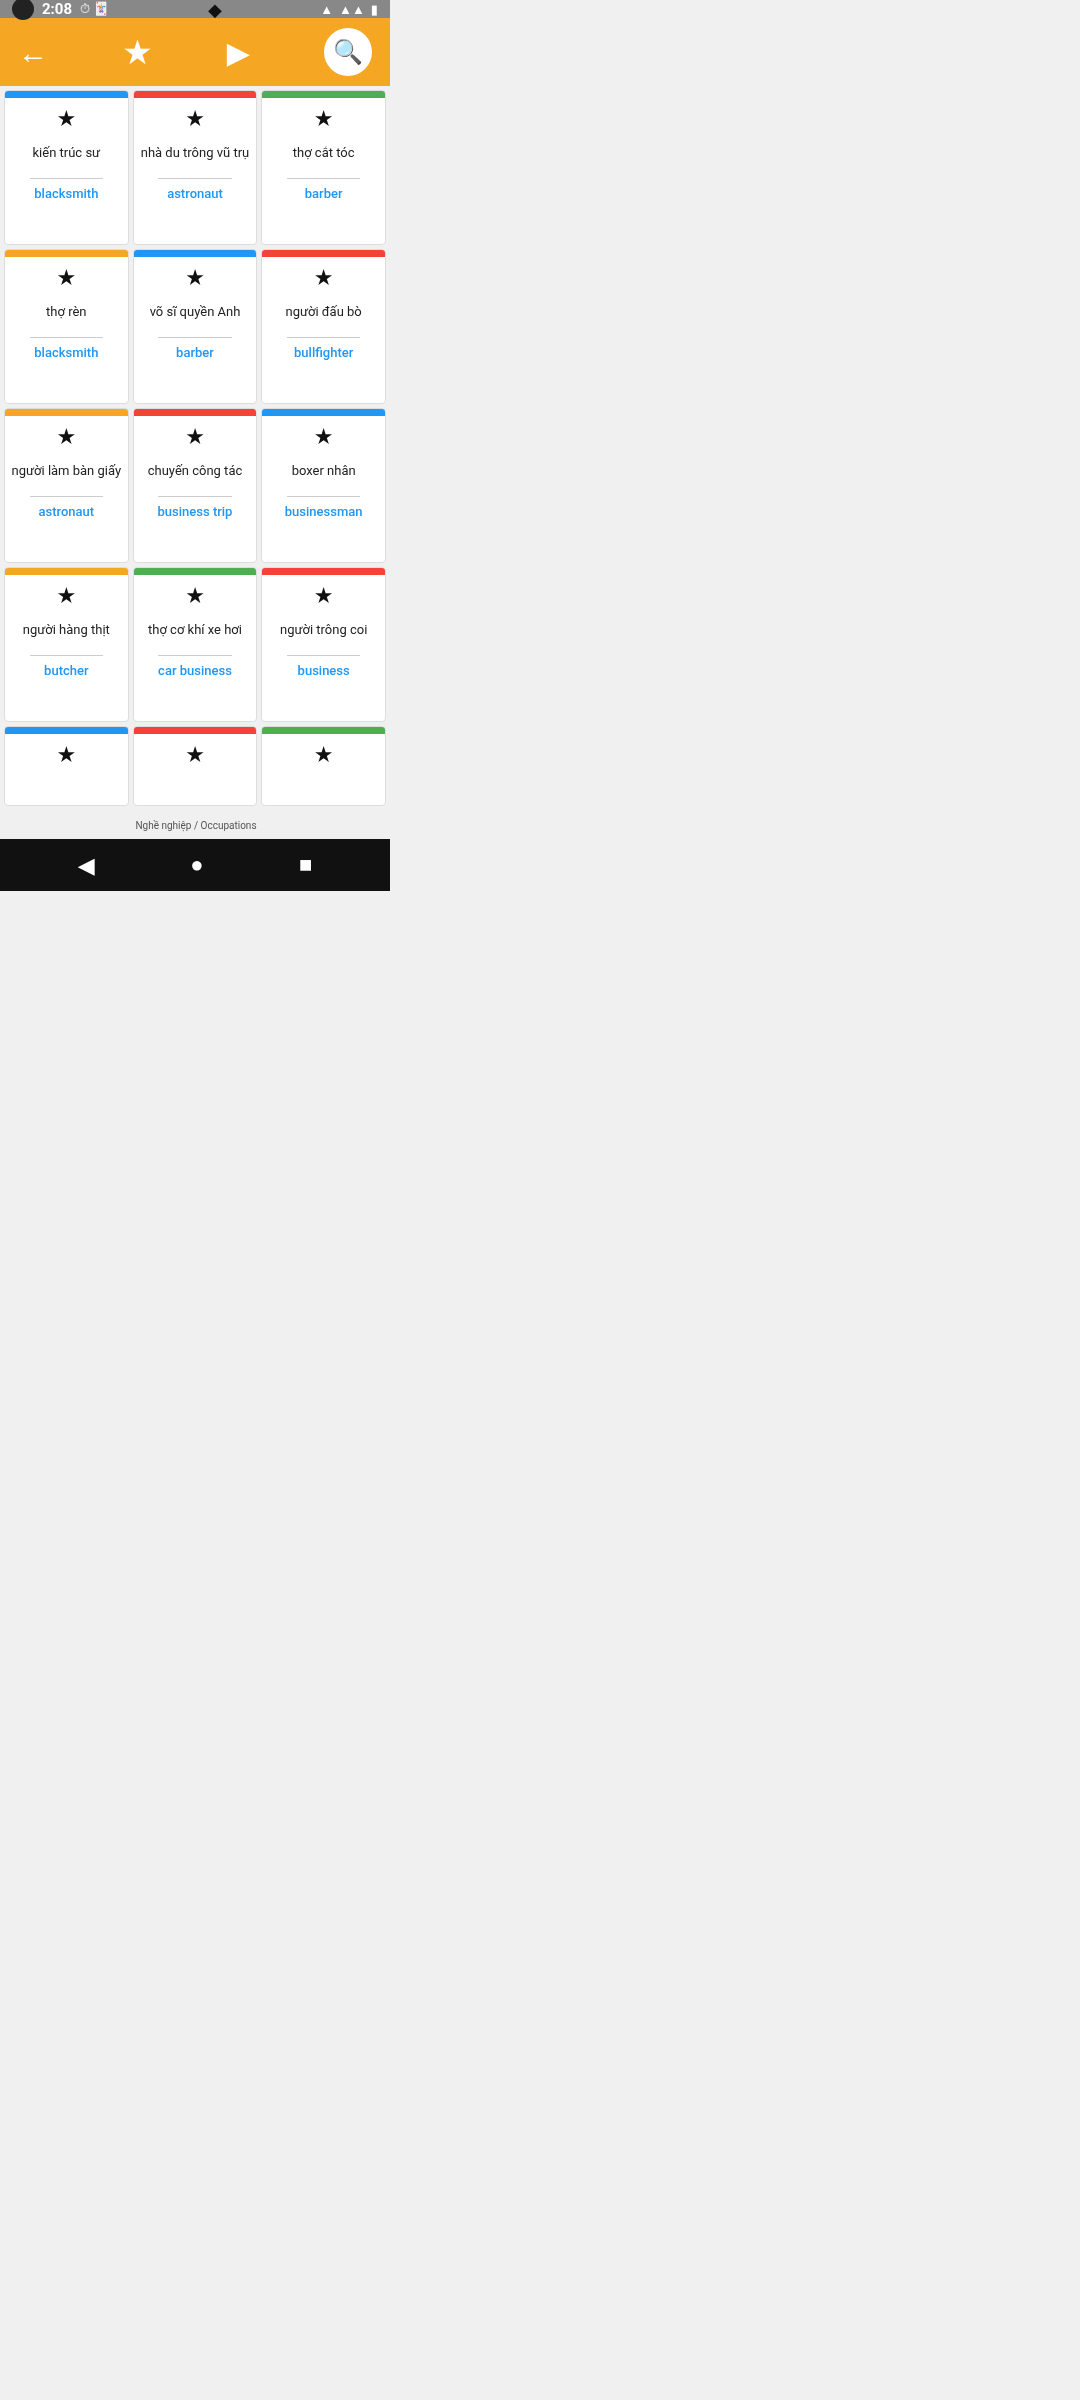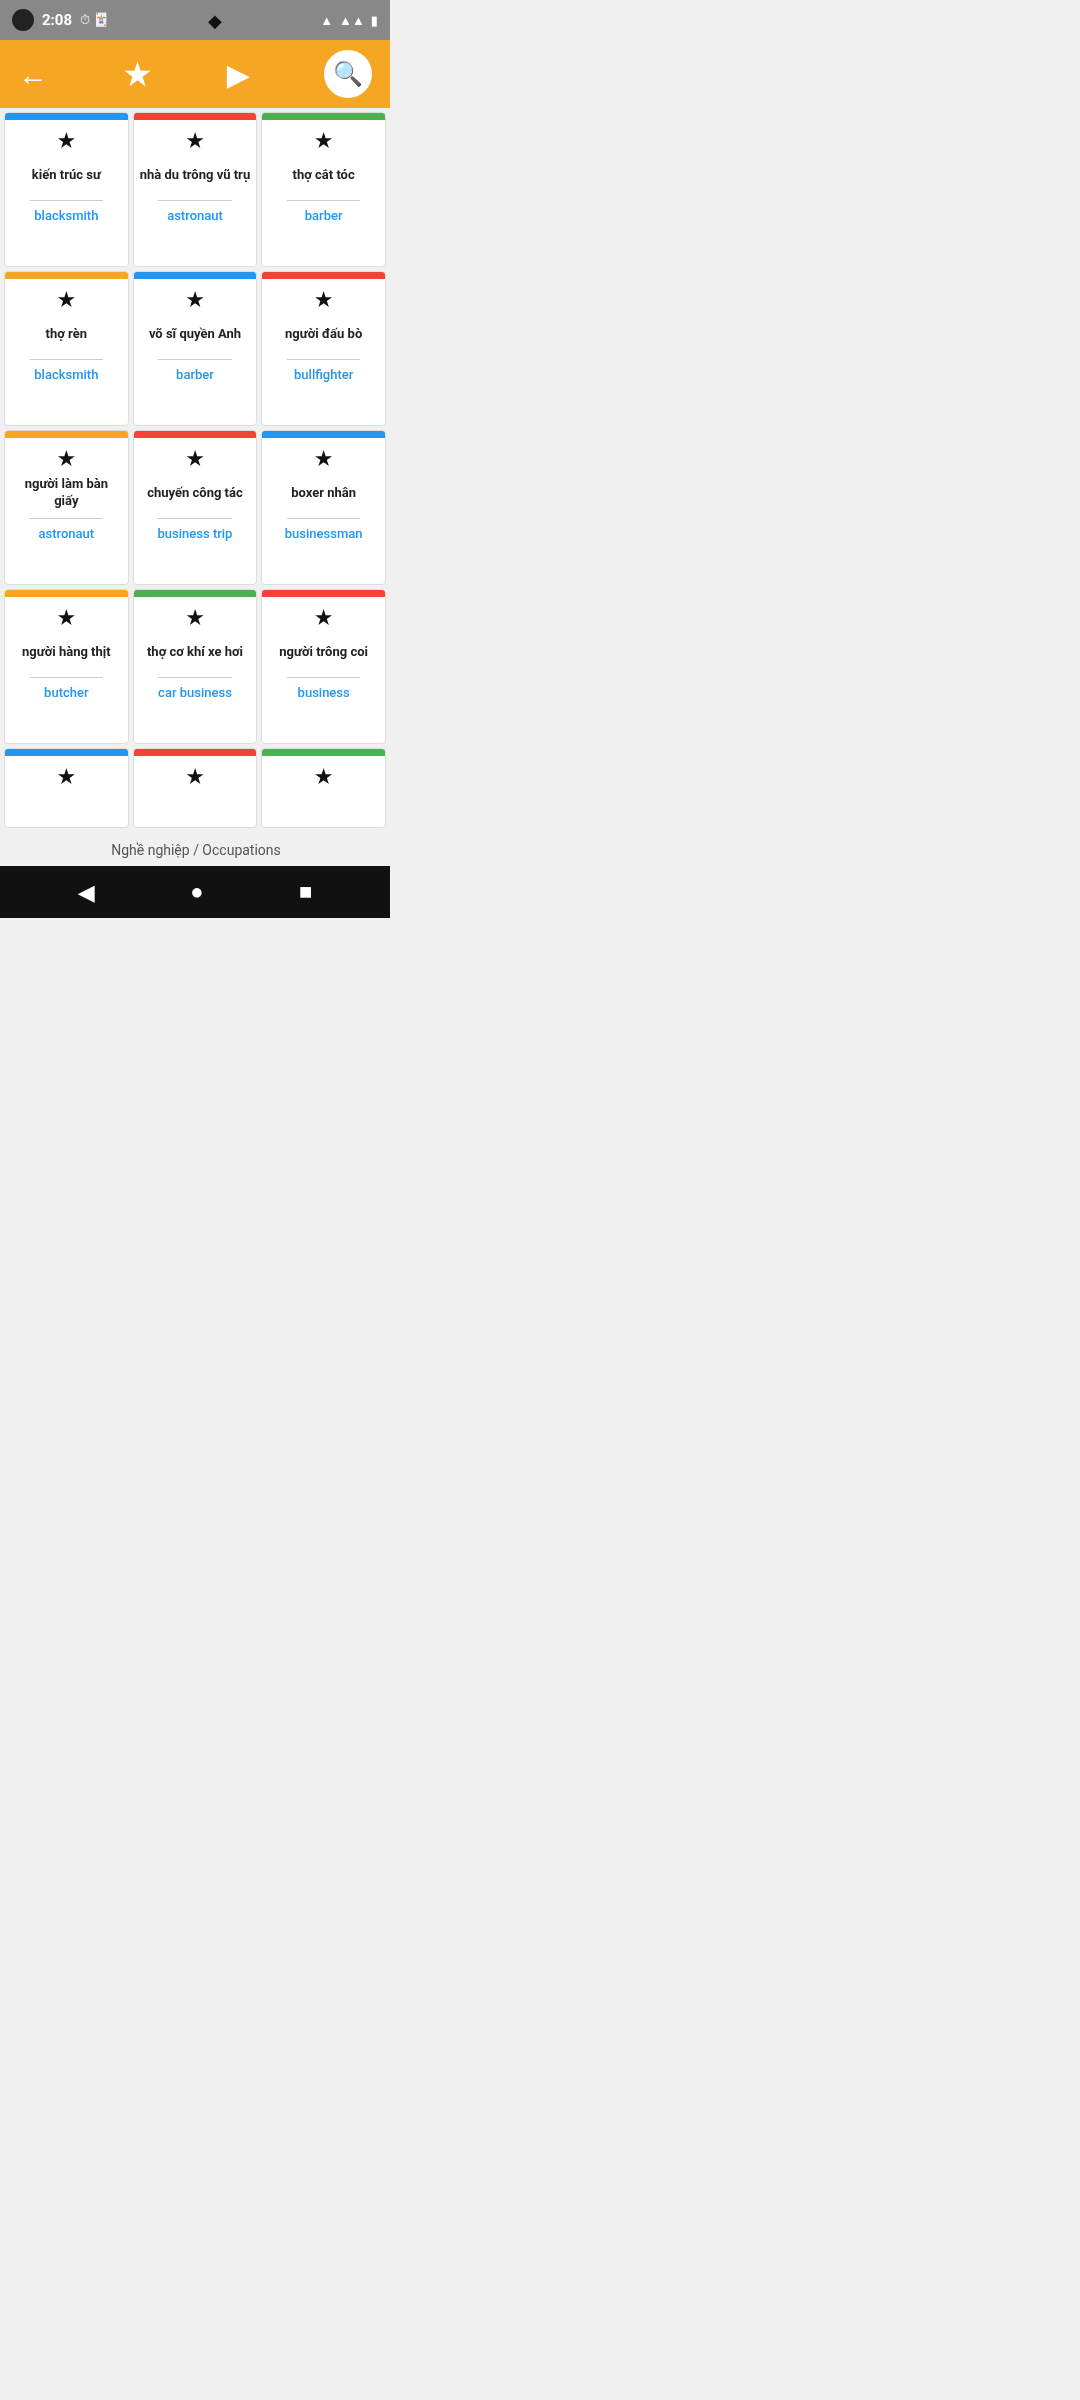--- a/index.html
+++ b/index.html
@@ -8,21 +8,21 @@
       width: 390px;
       min-height: 864px;
       background: #f0f0f0;
       font-family: 'Roboto', Arial, sans-serif;
       overflow-x: hidden;
     }
 
     
     .status-bar {
       background: #888;
-      height: 40px;
+      height: 18px;
       display: flex;
       align-items: center;
       justify-content: space-between;
       padding: 0 12px;
     }
     .status-left {
       display: flex;
       align-items: center;
       gap: 8px;
     }
@@ -118,21 +118,21 @@
     .card-star {
       font-size: 22px;
       color: #111;
       margin-bottom: 4px;
     }
 
     .card-viet {
       font-size: 13px;
       color: #222;
       text-align: center;
-      font-weight: 700;
+      font-weight: 400;
       padding: 0 6px;
       line-height: 1.3;
       min-height: 36px;
       display: flex;
       align-items: center;
       justify-content: center;
     }
 
     .card-divider {
       width: 60%;
@@ -146,21 +146,21 @@
       color: #2196F3;
       text-align: center;
       font-weight: 500;
       padding: 0 6px;
     }
 
     
     .bottom-label {
       text-align: center;
       padding: 10px 0 8px 2px;
-      font-size: 14px;
+      font-size: 10px;
       color: #555;
       background: #f0f0f0;
     }
 
     
     .nav-bar {
       background: #111;
       height: 52px;
       display: flex;
       align-items: center;

